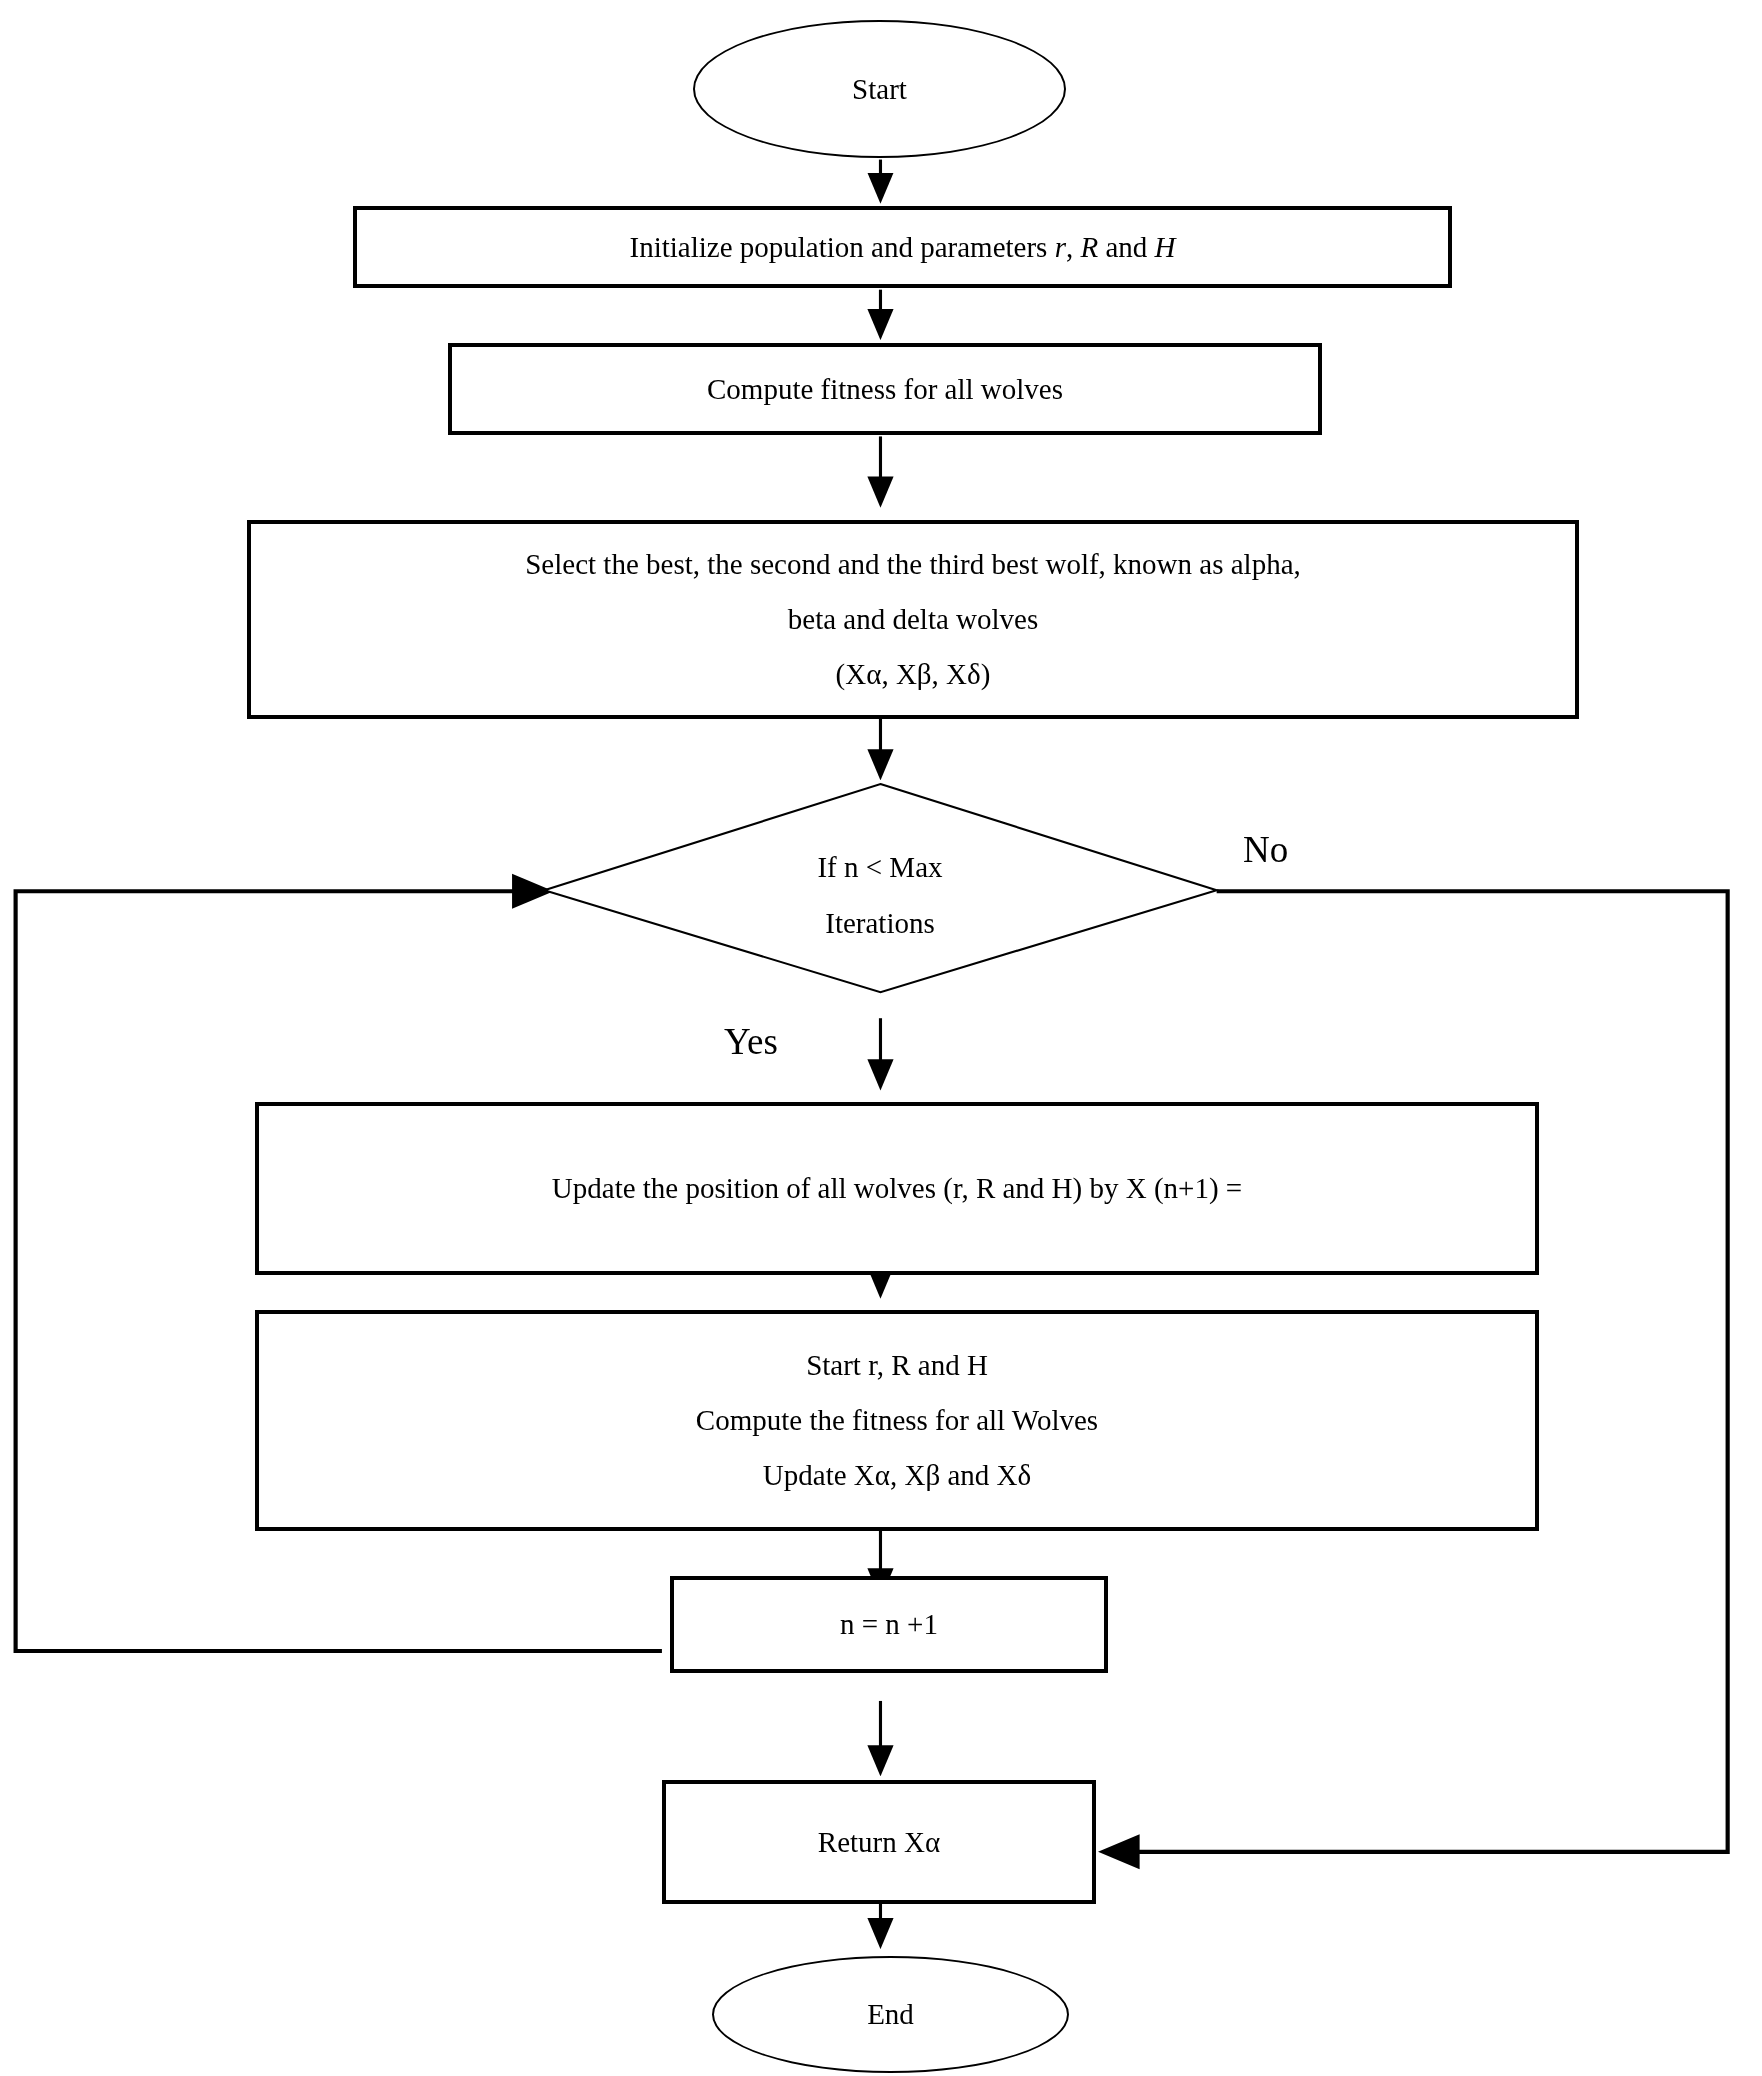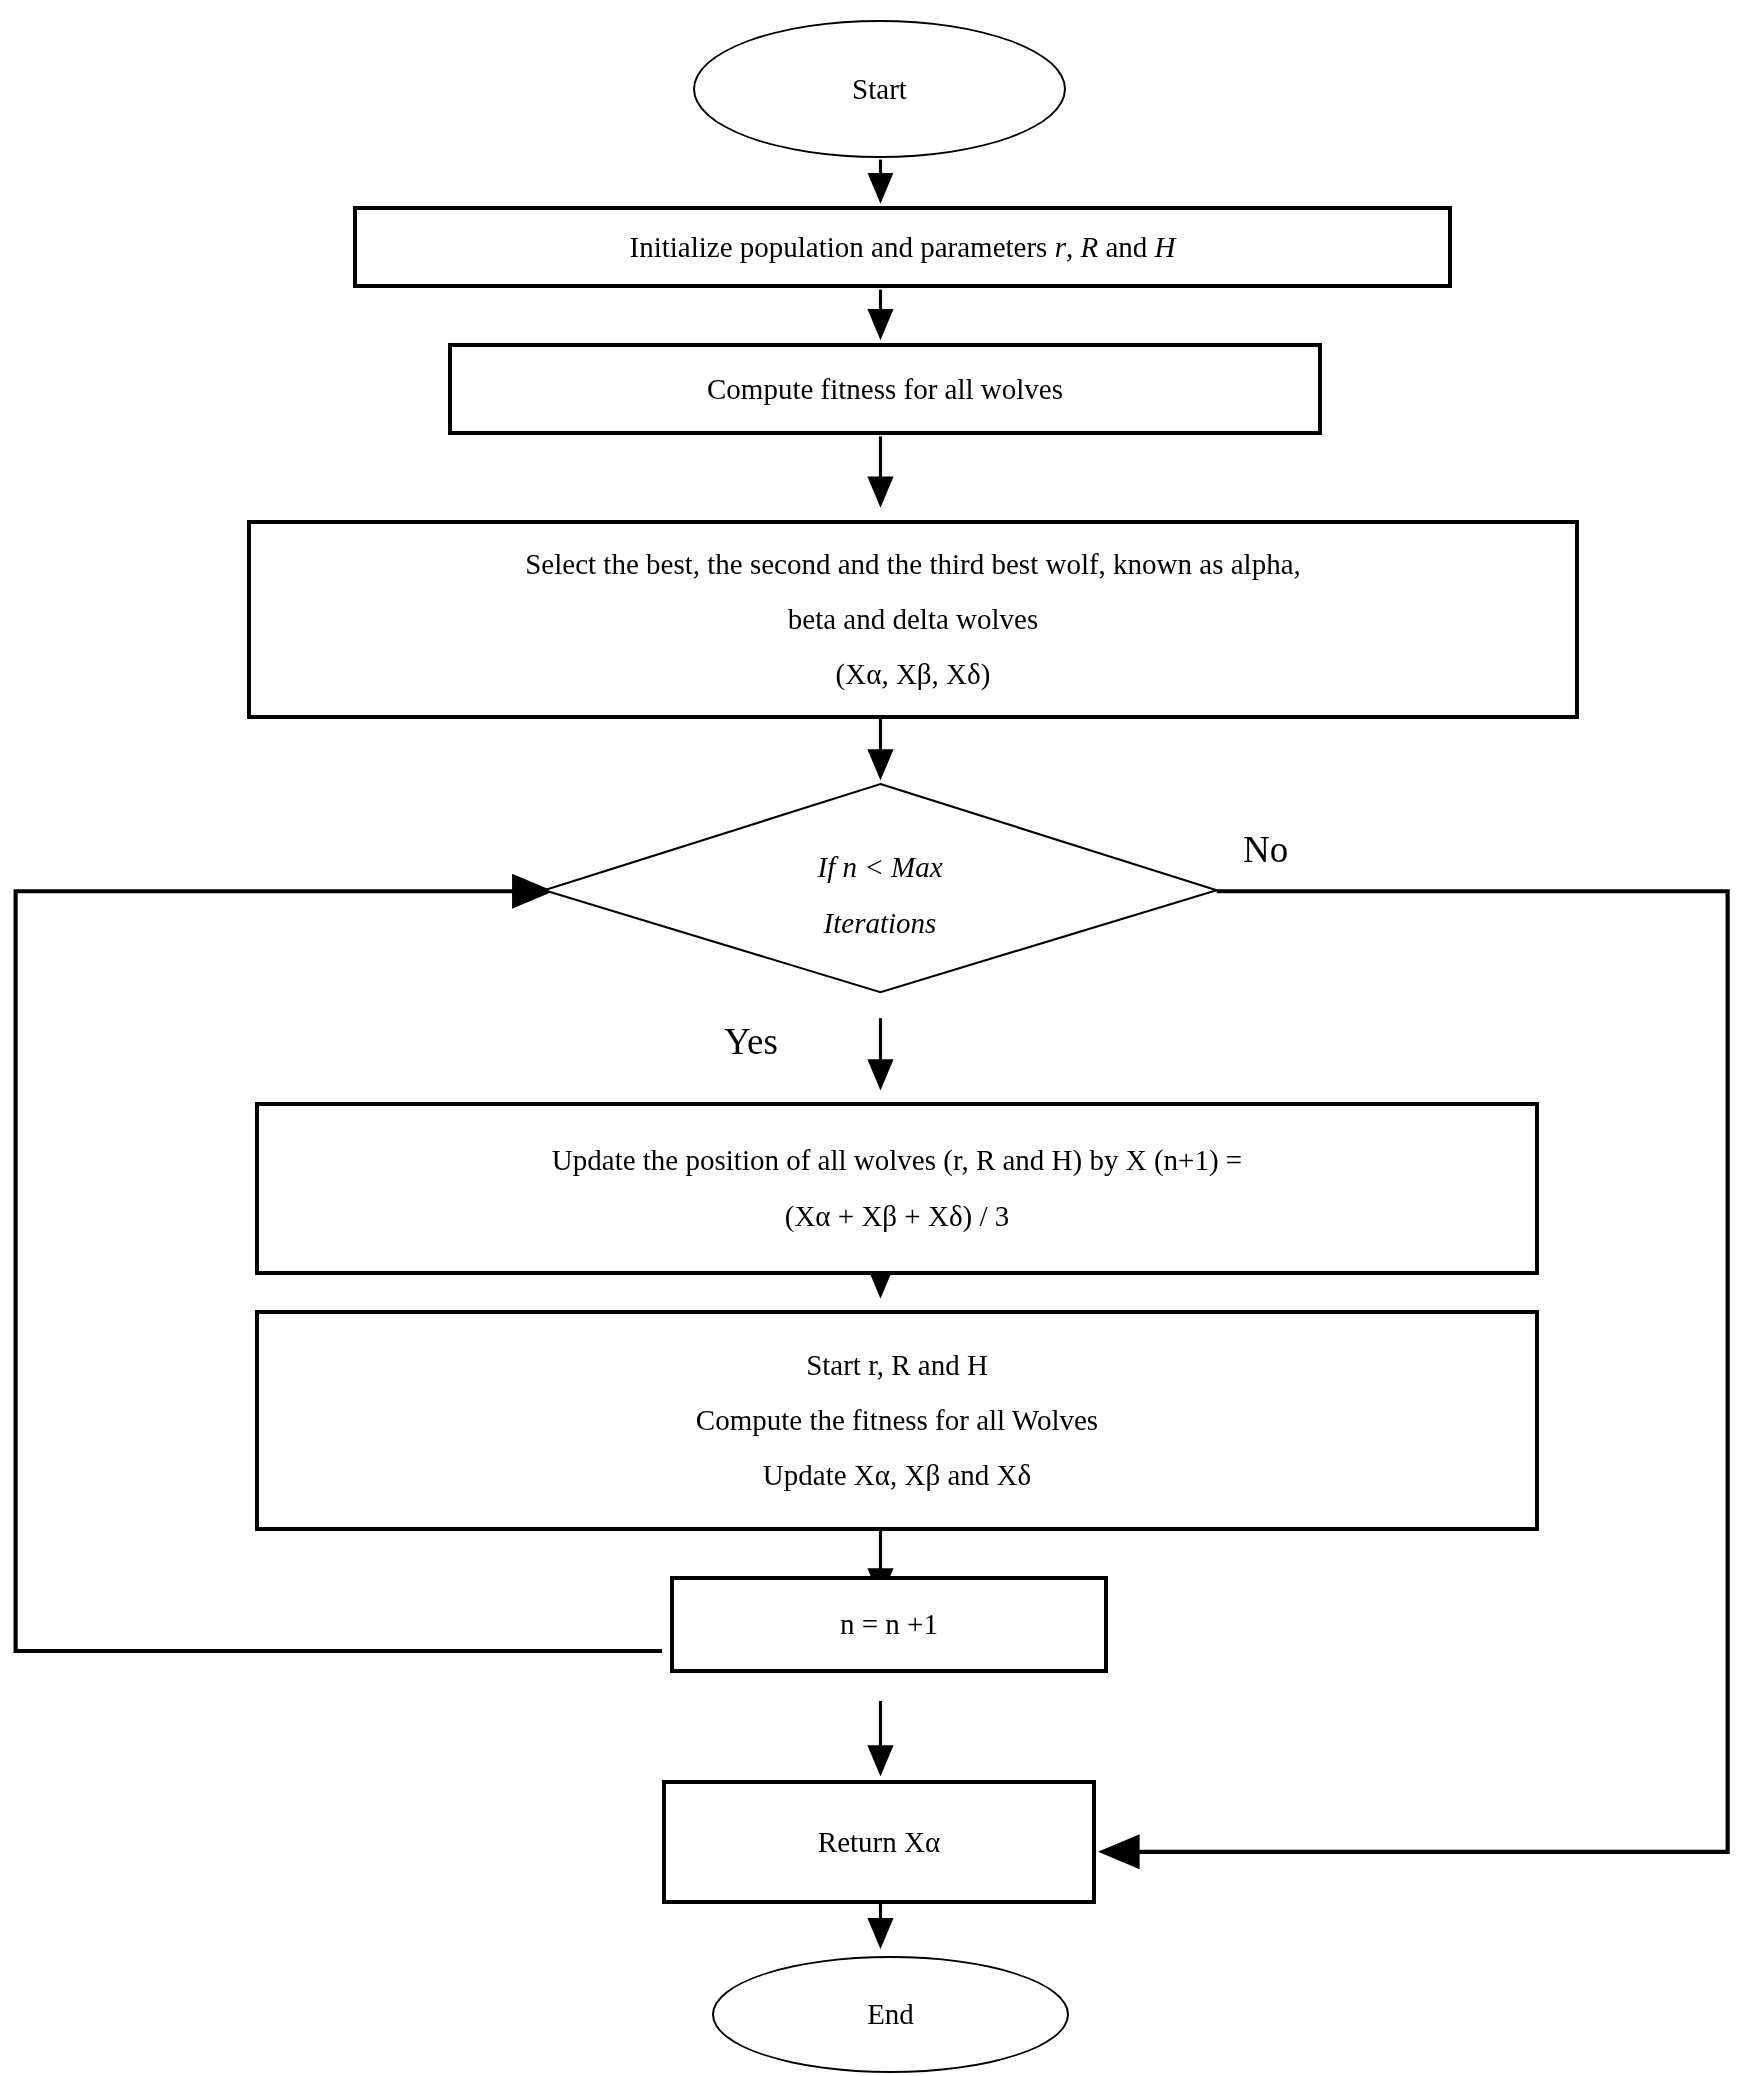--- a/index.html
+++ b/index.html
@@ -24,21 +24,21 @@
     align-items: center;
     justify-content: center;
     text-align: center;
     font-size: 29px;
     line-height: 1.6;
     box-sizing: border-box;
     background: #ffffff;
   }
   .box { border: 4.7px solid #000000; }
   .ellipse { border: 2.1px solid #000000; border-radius: 50%; }
-  .plain { background: transparent; font-style: italic; }
+  .plain { background: transparent; }
   .node .line { white-space: nowrap; }
   .lh-tall { line-height: 1.9; margin-top: 8px; }
   .edge-label {
     position: absolute;
     font-size: 37px;
     line-height: 1;
     white-space: nowrap;
   }
 </style>
 </head>
@@ -91,21 +91,20 @@
   <div class="node plain lh-tall" style="left:620px; top:807px; width:520px; height:161px;">
     <div class="line">If n &lt; Max</div>
     <div class="line">Iterations</div>
   </div>
 
   <div class="edge-label" style="left:1243px; top:831px;">No</div>
   <div class="edge-label" style="left:724px; top:1023px;">Yes</div>
 
   <div class="node box lh-tall" style="left:255px; top:1094px; width:1284px; height:173px;">
     <div class="line">Update the position of all wolves (r, R and H) by X (n+1) =</div>
-    <div class="line">(Xα + Xβ + Xδ) / 3</div>
   </div>
 
   <div class="node box lh-tall" style="left:255px; top:1302px; width:1284px; height:221px;">
     <div class="line">Start r, R and H</div>
     <div class="line">Compute the fitness for all Wolves</div>
     <div class="line">Update Xα, Xβ and Xδ</div>
   </div>
 
   <div class="node box" style="left:670px; top:1576px; width:438px; height:97px;">
     <div class="line">n = n +1</div>

